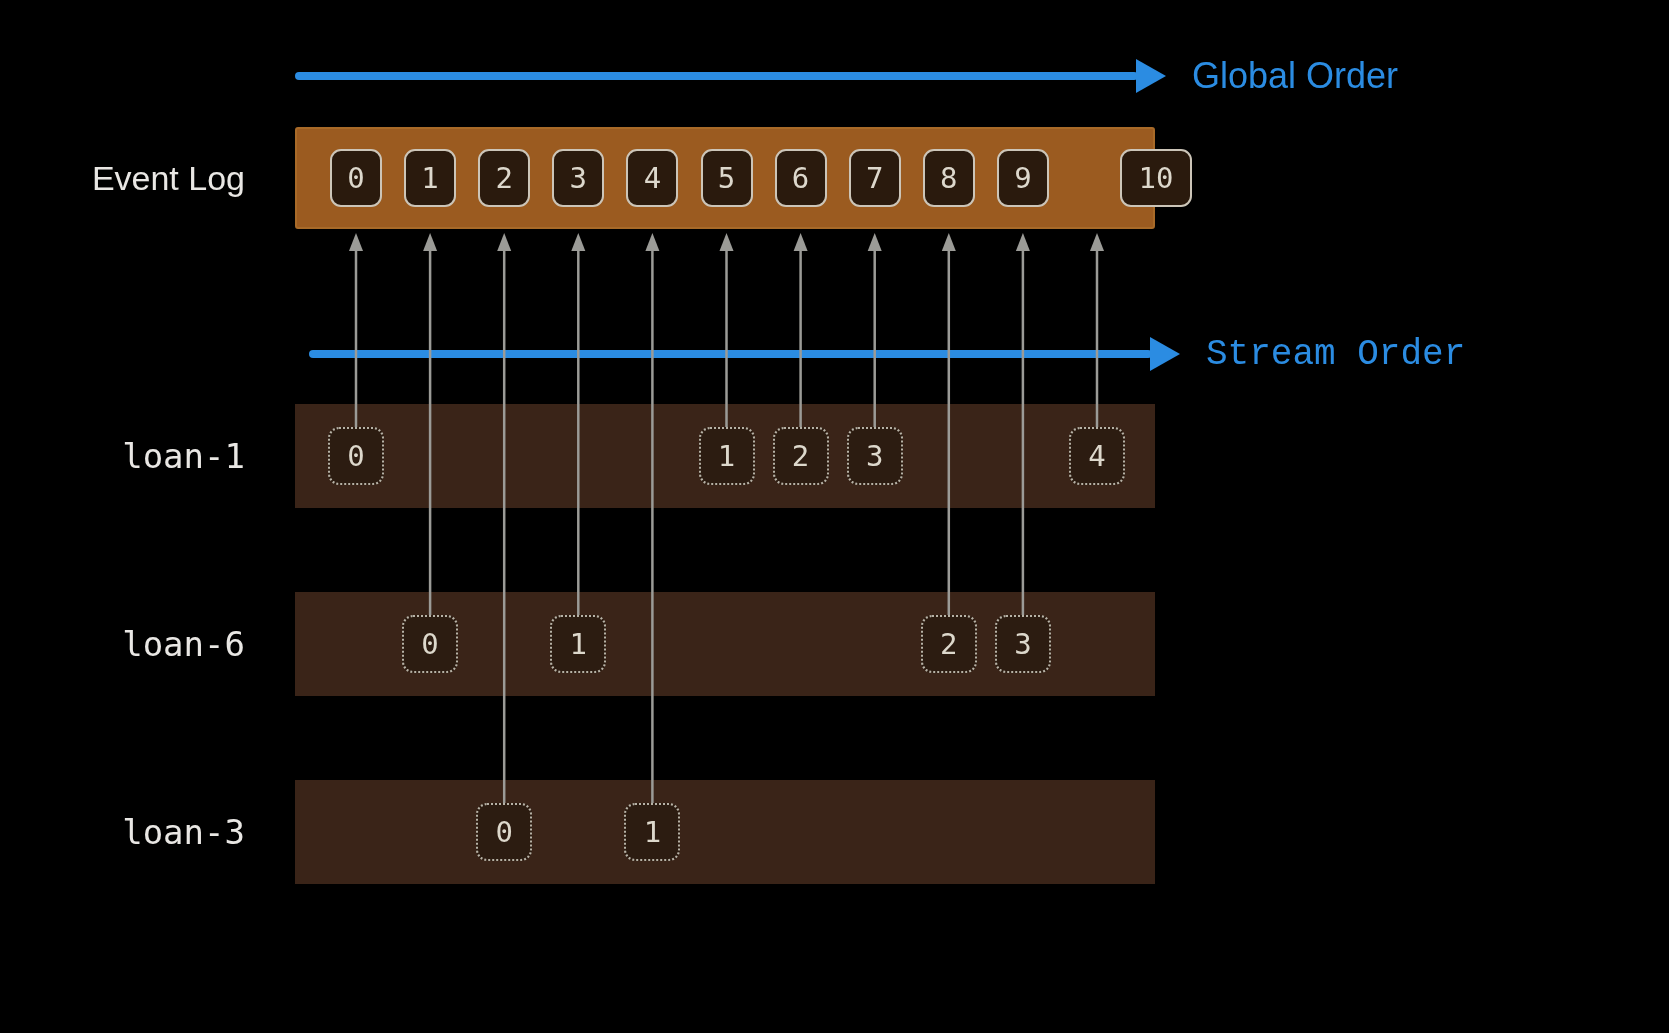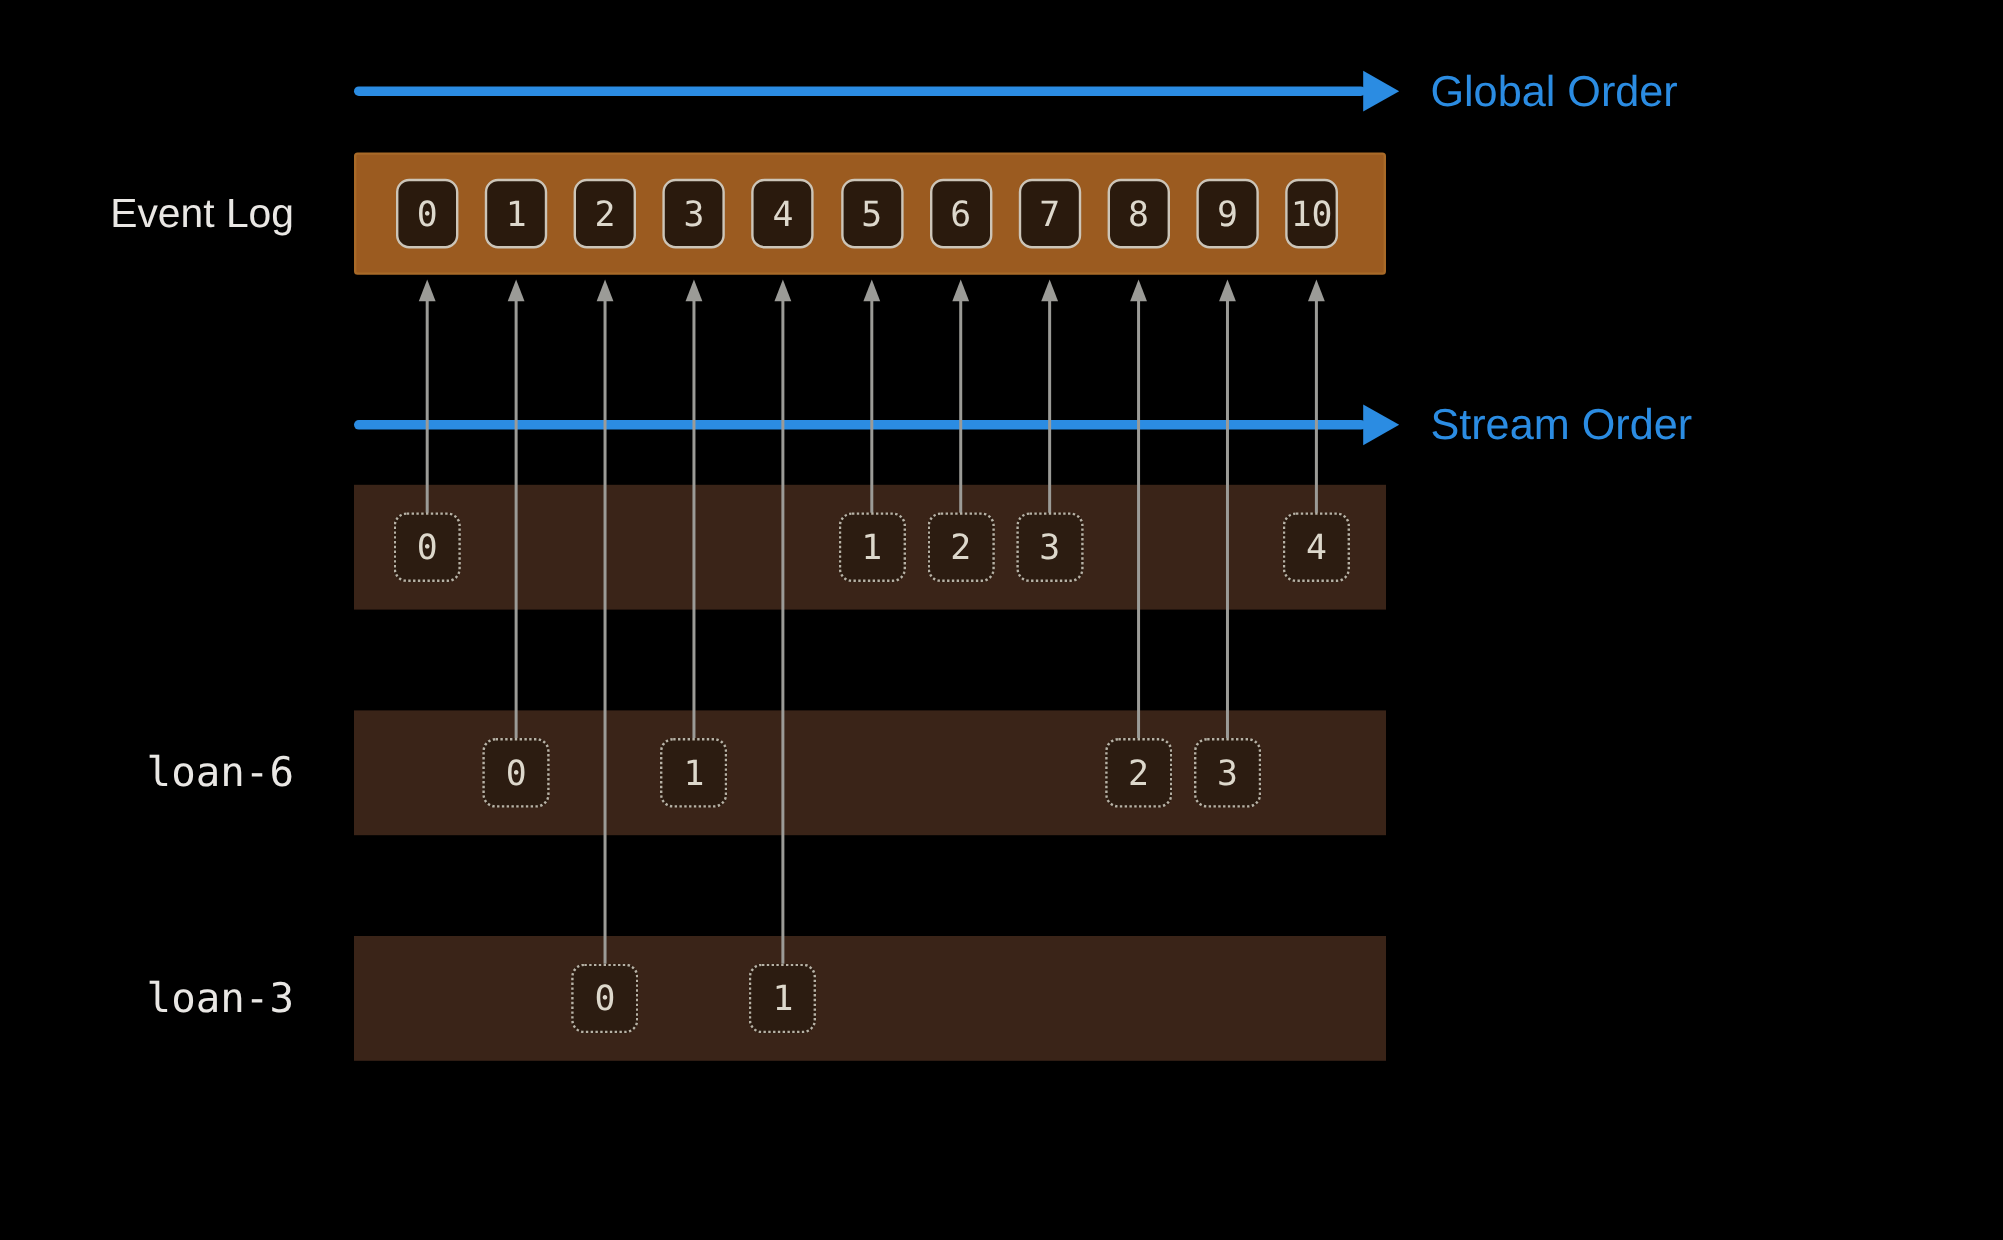--- a/index.html
+++ b/index.html
@@ -54,21 +54,21 @@
   <div class="flow-arrow" style="left:295px; top:48px;">
     <div class="flow-line" style="width:843px;"></div>
     <div class="flow-head"></div>
     <div class="flow-label">Global Order</div>
   </div>
 
   <div class="side-label" style="top:127px; height:102px;">Event Log</div>
 
   <div class="event-bar" style="left:295px; top:127px; width:860px; height:102px;"></div>
 
-  <div class="flow-arrow" style="left:295px; top:326px;">
+  <div class="flow-arrow" style="left:309px; top:326px;font-family:Liberation Mono, monospace;">
     <div class="flow-line" style="width:843px;"></div>
     <div class="flow-head"></div>
     <div class="flow-label">Stream Order</div>
   </div>
 
   <svg id="connectors" width="1669" height="1033">
       <line x1="356" y1="249" x2="356" y2="428" stroke="#9b9b97" stroke-width="2.5"></line>
       <polygon points="356,233 349,251 363,251" fill="#9b9b97"></polygon>
       <line x1="726.5" y1="249" x2="726.5" y2="428" stroke="#9b9b97" stroke-width="2.5"></line>
       <polygon points="726.5,233 719.5,251 733.5,251" fill="#9b9b97"></polygon>
@@ -95,22 +95,23 @@
 <div class="cell event-cell" style="left: 330px; top: 149px; width: 52px; height: 58px;">0</div>
     <div class="cell event-cell" style="left: 404.1px; top: 149px; width: 52px; height: 58px;">1</div>
     <div class="cell event-cell" style="left: 478.2px; top: 149px; width: 52px; height: 58px;">2</div>
     <div class="cell event-cell" style="left: 552.3px; top: 149px; width: 52px; height: 58px;">3</div>
     <div class="cell event-cell" style="left: 626.4px; top: 149px; width: 52px; height: 58px;">4</div>
     <div class="cell event-cell" style="left: 700.5px; top: 149px; width: 52px; height: 58px;">5</div>
     <div class="cell event-cell" style="left: 774.6px; top: 149px; width: 52px; height: 58px;">6</div>
     <div class="cell event-cell" style="left: 848.7px; top: 149px; width: 52px; height: 58px;">7</div>
     <div class="cell event-cell" style="left: 922.8px; top: 149px; width: 52px; height: 58px;">8</div>
     <div class="cell event-cell" style="left: 996.9px; top: 149px; width: 52px; height: 58px;">9</div>
-    <div class="cell event-cell" style="left: 1071px; top: 149px; width: 44px; height: 58px;">10</div>
+    <div class="cell event-cell" style="left: 1120px; top: 149px; width: 72px; height: 58px;">10</div>
     <div class="stream-bar" style="left: 295px; top: 404px; width: 860px; height: 104px;"></div>
+    <div class="side-label mono" style="top: 404px; height: 104px;">loan-1</div>
     <div class="cell stream-cell" style="left: 328px; top: 427px; width: 56px; height: 58px;">0</div>
     <div class="cell stream-cell" style="left: 698.5px; top: 427px; width: 56px; height: 58px;">1</div>
     <div class="cell stream-cell" style="left: 772.6px; top: 427px; width: 56px; height: 58px;">2</div>
     <div class="cell stream-cell" style="left: 846.7px; top: 427px; width: 56px; height: 58px;">3</div>
     <div class="cell stream-cell" style="left: 1069px; top: 427px; width: 56px; height: 58px;">4</div>
     <div class="stream-bar" style="left: 295px; top: 592px; width: 860px; height: 104px;"></div>
     <div class="side-label mono" style="top: 592px; height: 104px;">loan-6</div>
     <div class="cell stream-cell" style="left: 402.1px; top: 615px; width: 56px; height: 58px;">0</div>
     <div class="cell stream-cell" style="left: 550.3px; top: 615px; width: 56px; height: 58px;">1</div>
     <div class="cell stream-cell" style="left: 920.8px; top: 615px; width: 56px; height: 58px;">2</div>

